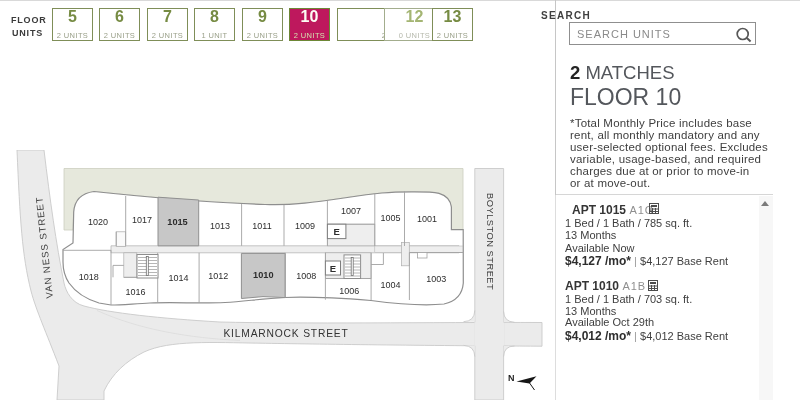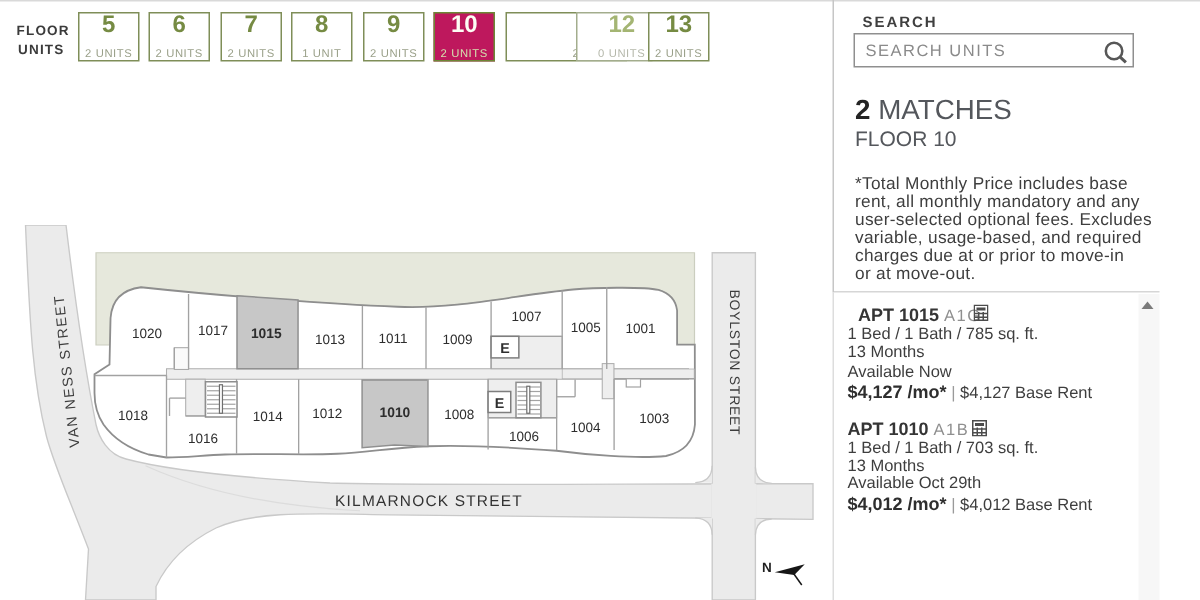--- a/index.html
+++ b/index.html
@@ -69,34 +69,34 @@
 
 <div class="fbox" style="left:432px;">
     <div class="num">13</div>
     <div class="un">2 UNITS</div>
   </div>
 
 <div class="abs" style="left:555px;top:0;width:1px;height:195px;background:#c6c6c6;"></div>
 
 <div class="abs" style="left:555px;top:195px;width:1px;height:205px;background:#dddddd;"></div>
 
-<div class="abs" style="left:575px;top:10px;font-size:10px;letter-spacing:1.3px;color:#3f3f3f;font-weight:700;">SEARCH</div>
+<div class="abs" style="left:541px;top:10px;font-size:10px;letter-spacing:1.3px;color:#3f3f3f;font-weight:700;">SEARCH</div>
 
 <div class="abs" style="left:569px;top:22px;width:185px;height:21px;border:1px solid #8f8f8f;background:#fff;"></div>
 
 <div class="abs" style="left:577px;top:28px;font-size:11px;letter-spacing:1px;color:#8a8a8a;">SEARCH UNITS</div>
 
 <svg class="abs" style="left:734.5px;top:26.5px;" width="18" height="17" viewBox="0 0 18 17">
   <circle cx="7.7" cy="7" r="5.5" fill="none" stroke="#575757" stroke-width="1.7"></circle>
   <line x1="11.8" y1="11.1" x2="15.6" y2="14.6" stroke="#575757" stroke-width="2"></line>
 </svg>
 
 <div class="abs" style="left:570px;top:61.5px;font-size:18.5px;color:#54575c;"><b style="color:#242424;">2</b> MATCHES</div>
 
-<div class="abs" style="left:570px;top:83.5px;font-size:14px;color:#54575c;">FLOOR 10</div>
+<div class="abs" style="left:570px;top:83.5px;font-size:23px;color:#54575c;">FLOOR 10</div>
 
 <div class="abs" style="left:570px;top:116.5px;font-size:11.5px;line-height:12.1px;color:#3e3e3e;letter-spacing:0.2px;">*Total Monthly Price includes base<br>rent, all monthly mandatory and any<br>user-selected optional fees. Excludes<br>variable, usage-based, and required<br>charges due at or prior to move-in<br>or at move-out.</div>
 
 <div class="abs" style="left:556px;top:194px;width:217px;height:1px;background:#d6d6d6;"></div>
 
 <div class="abs" style="left:759px;top:196px;width:14px;height:204px;background:#f7f7f7;"></div>
 
 <div class="abs" style="left:761px;top:201px;width:0;height:0;border-left:4.5px solid transparent;border-right:4.5px solid transparent;border-bottom:5px solid #7b7b7b;"></div>
 
 <div class="abs" style="left:572px;top:202.6px;font-size:12px;font-weight:700;color:#353535;text-align:right;">APT 1015 <span style="font-weight:400;color:#8f8f8f;font-size:11px;letter-spacing:1px;">A1G</span></div>

